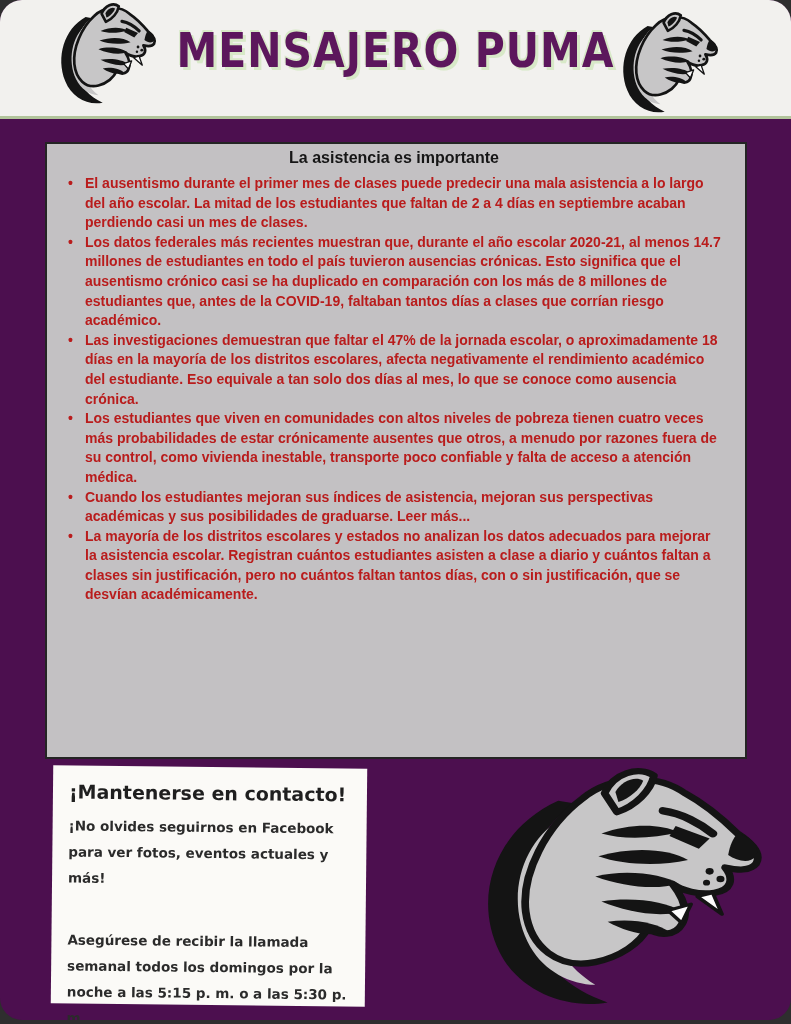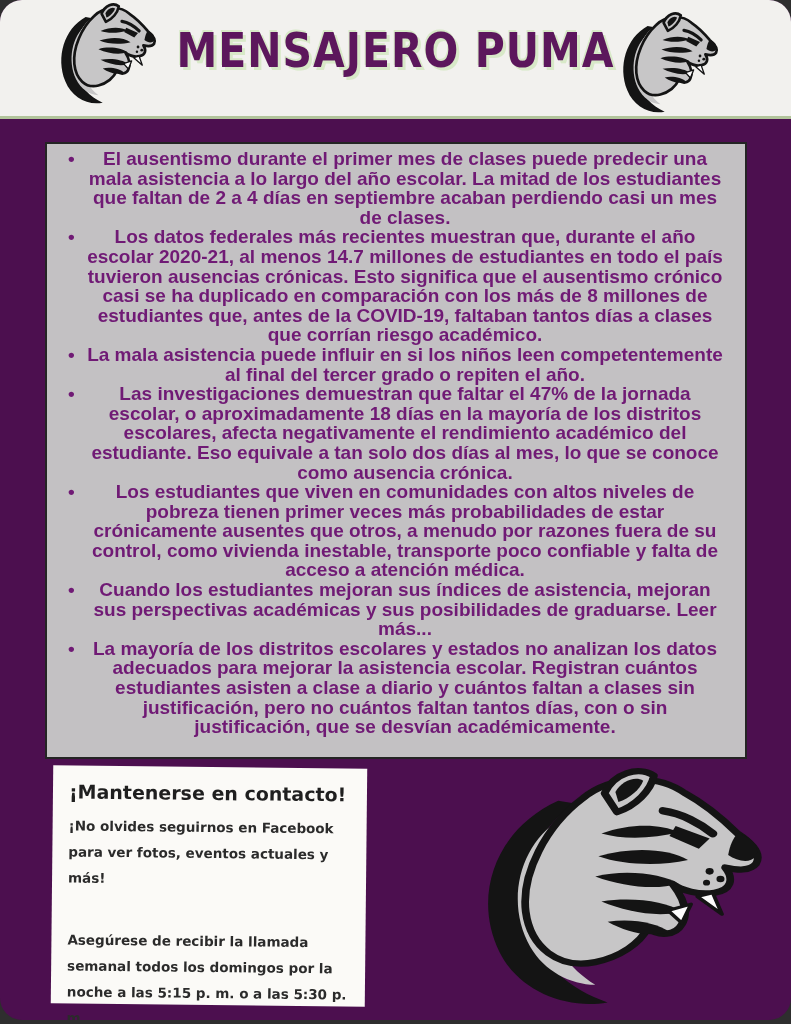--- a/index.html
+++ b/index.html
@@ -27,22 +27,22 @@
   .panel{
     position:absolute;left:45px;top:142px;width:702px;height:617px;
     background:#c3c1c3;border:2px solid #242424;box-sizing:border-box;
     padding:5px 20px 0 16px;color:#1b1b1b;
   }
   .panel h2{
     margin:0 0 7px 0;font-size:16px;font-weight:bold;text-align:center;color:#161616;
   }
   .panel ul{margin:0;padding:0;list-style:none;}
   .panel li{
-    position:relative;padding-left:22px;font-size:19px;font-weight:bold;
-    line-height:19.6px;color:#701a75;text-align:center;
+    position:relative;padding-left:22px;font-size:14px;font-weight:bold;
+    line-height:19.6px;color:#b91c1c;
   }
   .panel li::before{content:"\2022";position:absolute;left:5px;}
   
   .contact{
     position:absolute;left:52px;top:767px;width:314px;height:238px;
     background:#fbfaf7;box-sizing:border-box;padding:13px 16px;
     transform:rotate(0.6deg);color:#2b2b2b;
     font-family:"DejaVu Sans",sans-serif;
   }
   .contact h2{margin:2px 0 10px 0;font-size:19px;font-weight:bold;color:#1f1f1f;}
@@ -87,26 +87,26 @@
     <h1 class="title">MENSAJERO PUMA</h1>
     <svg class="puma puma-left" viewBox="0 0 220 200">
         <use href="#puma"></use>
       </svg>
     <svg class="puma puma-right" viewBox="0 0 220 200">
         <use href="#puma"></use>
       </svg>
   </div>
 
   <div class="panel">
+    <h2>La asistencia es importante</h2>
     <ul>
       <li>El ausentismo durante el primer mes de clases puede predecir una mala asistencia a lo largo del año escolar. La mitad de los estudiantes que faltan de 2 a 4 días en septiembre acaban perdiendo casi un mes de clases.</li>
       <li>Los datos federales más recientes muestran que, durante el año escolar 2020-21, al menos 14.7 millones de estudiantes en todo el país tuvieron ausencias crónicas. Esto significa que el ausentismo crónico casi se ha duplicado en comparación con los más de 8 millones de estudiantes que, antes de la COVID-19, faltaban tantos días a clases que corrían riesgo académico.</li>
-      <li>La mala asistencia puede influir en si los niños leen competentemente al final del tercer grado o repiten el año.</li>
       <li>Las investigaciones demuestran que faltar el 47% de la jornada escolar, o aproximadamente 18 días en la mayoría de los distritos escolares, afecta negativamente el rendimiento académico del estudiante. Eso equivale a tan solo dos días al mes, lo que se conoce como ausencia crónica.</li>
-      <li>Los estudiantes que viven en comunidades con altos niveles de pobreza tienen primer veces más probabilidades de estar crónicamente ausentes que otros, a menudo por razones fuera de su control, como vivienda inestable, transporte poco confiable y falta de acceso a atención médica.</li>
+      <li>Los estudiantes que viven en comunidades con altos niveles de pobreza tienen cuatro veces más probabilidades de estar crónicamente ausentes que otros, a menudo por razones fuera de su control, como vivienda inestable, transporte poco confiable y falta de acceso a atención médica.</li>
       <li>Cuando los estudiantes mejoran sus índices de asistencia, mejoran sus perspectivas académicas y sus posibilidades de graduarse. Leer más...</li>
       <li>La mayoría de los distritos escolares y estados no analizan los datos adecuados para mejorar la asistencia escolar. Registran cuántos estudiantes asisten a clase a diario y cuántos faltan a clases sin justificación, pero no cuántos faltan tantos días, con o sin justificación, que se desvían académicamente.</li>
     </ul>
   </div>
 
   <div class="contact">
     <h2>¡Mantenerse en contacto!</h2>
     <p>¡No olvides seguirnos en Facebook
 para ver fotos, eventos actuales y
 más!</p>

